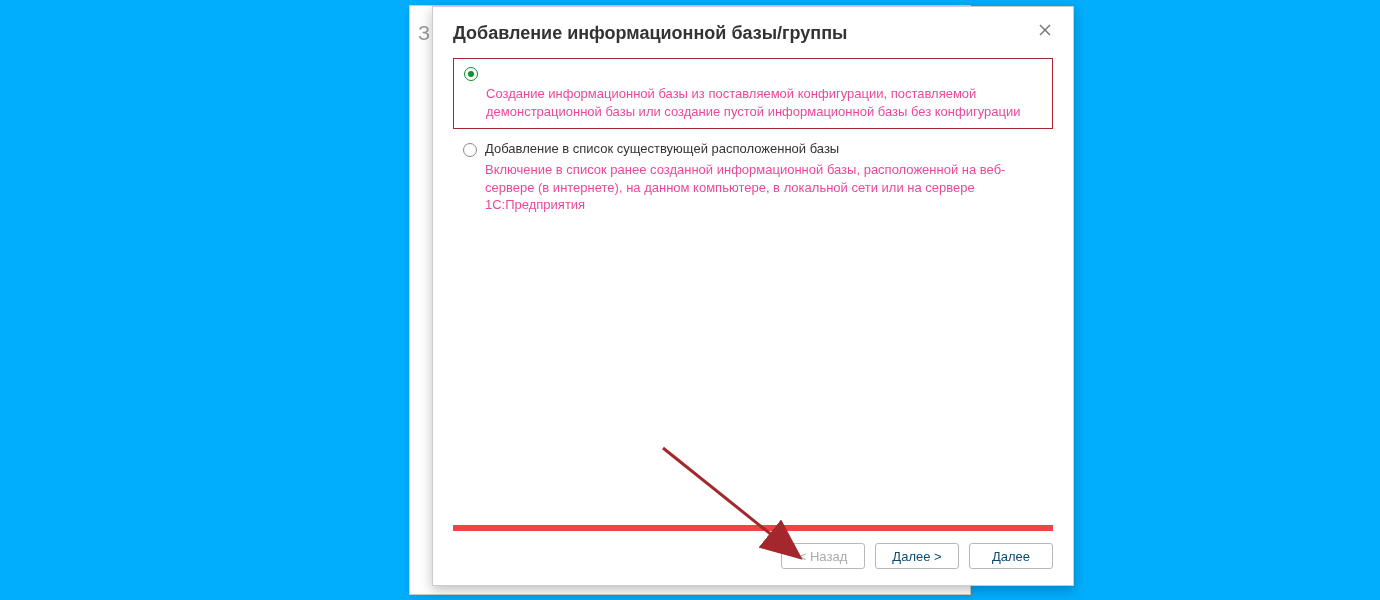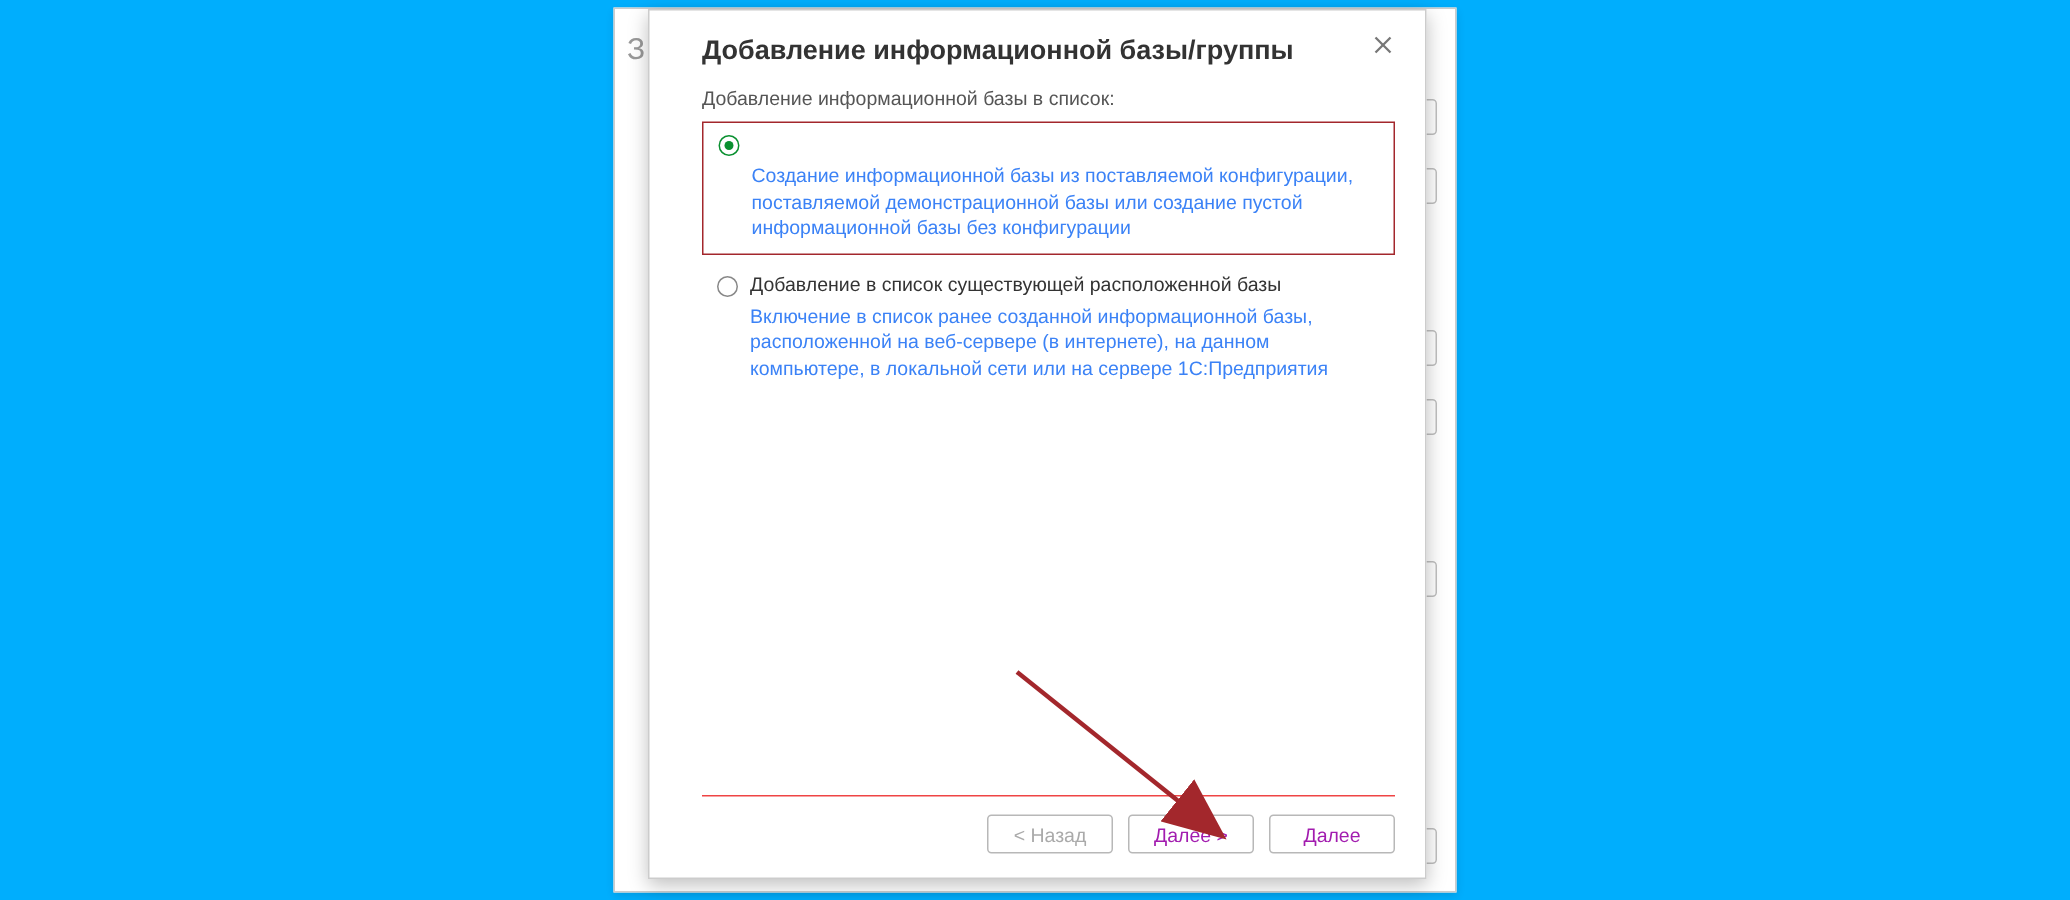--- a/index.html
+++ b/index.html
@@ -54,28 +54,27 @@
       height: 24px;
       border: 1px solid #c0c0c0;
       border-radius: 3px;
       background: #fff;
     }
 
     .dialog {
       position: absolute;
       top: 0px;
       left: 22px;
-      width: 519px;
+      width: 642px;
       height: 580px;
       background: #fff;
       border: 1px solid #ccc;
       box-shadow: 0 4px 12px rgba(0,0,0,0.25);
       display: flex;
       flex-direction: column;
-      padding-left: 15px;
     }
     .dialog-header {
       padding: 16px 20px 14px 20px;
       display: flex;
       align-items: flex-start;
       justify-content: space-between;
     }
     .dialog-title {
       font-size: 18px;
       font-weight: bold;
@@ -139,50 +138,50 @@
       color: #333;
       font-size: 13px;
     }
     .radio-label.dotted {
       outline: 1px dotted #666;
       outline-offset: 0px;
     }
     .option-desc {
       margin-left: 22px;
       margin-top: 4px;
-      color: #3b82f6;
+      color: #ec4899;
       font-size: 13px;
       line-height: 1.35;
     }
 
     .arrow-svg {
       position: absolute;
       left: 210px;
       top: 370px;
       width: 200px;
       height: 150px;
       pointer-events: none;
     }
 
     .dialog-footer {
-      border-top: 1px solid #ef4444;
+      border-top: 6px solid #ef4444;
       margin: 0 20px;
       padding: 12px 0 16px 0;
       display: flex;
       justify-content: flex-end;
       gap: 10px;
     }
     .btn {
       min-width: 84px;
       height: 26px;
       border: 1px solid #b8b8b8;
       background: #fff;
       border-radius: 3px;
       font-size: 13px;
-      color: #a21caf;
+      color: #0c4a6e;
       display: inline-flex;
       align-items: center;
       justify-content: center;
       cursor: pointer;
       padding: 0 10px;
     }
     .btn.disabled {
       color: #aaa;
       cursor: default;
     }
@@ -208,21 +207,20 @@
       <div class="dialog-title">Добавление информационной базы/группы</div>
       <div class="close-icon">
         <svg width="14" height="14" viewBox="0 0 14 14">
           <line x1="2" y1="2" x2="12" y2="12" stroke="#777" stroke-width="1.5"></line>
           <line x1="12" y1="2" x2="2" y2="12" stroke="#777" stroke-width="1.5"></line>
         </svg>
       </div>
     </div>
 
     <div class="dialog-body">
-      <div class="section-label">Добавление информационной базы в список:</div>
 
       <div class="option-block highlight">
         <div class="radio-row">
           <div class="radio selected"></div>
         </div>
         <div class="option-desc">Создание информационной базы из поставляемой конфигурации, поставляемой демонстрационной базы или создание пустой информационной базы без конфигурации</div>
       </div>
 
       <div class="option-block">
         <div class="radio-row">

